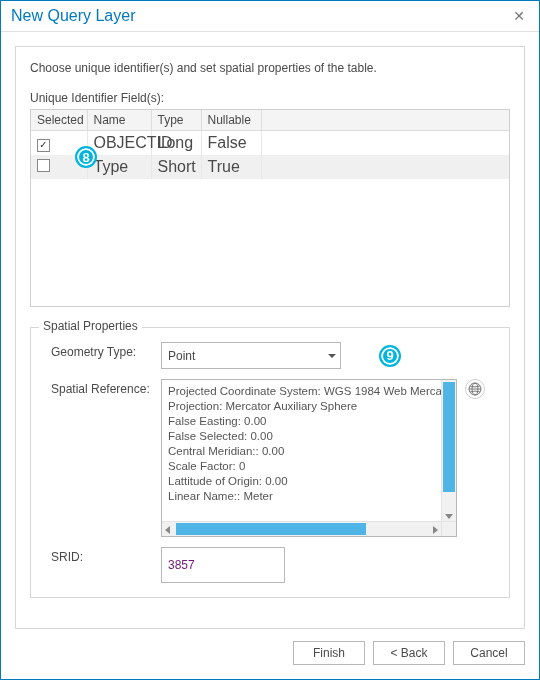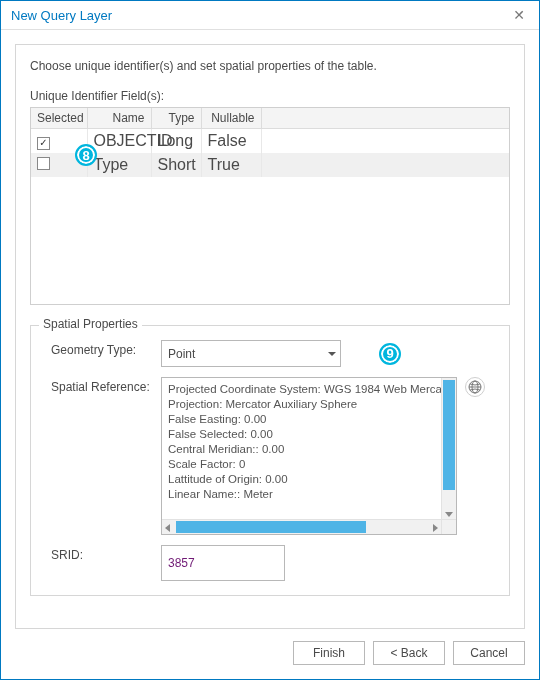--- a/index.html
+++ b/index.html
@@ -20,21 +20,21 @@
   }
   .titlebar {
     display: flex;
     align-items: center;
     justify-content: space-between;
     padding: 6px 10px 6px 10px;
     border-bottom: 1px solid #e0e0e0;
   }
   .titlebar .title {
     color: #0079c1;
-    font-size: 13px;
+    font-size: 16px;
   }
   .titlebar .close {
     color: #777;
     font-size: 14px;
     cursor: pointer;
     padding: 0 4px;
   }
   .content {
     flex: 1;
     padding: 14px 14px 0 14px;
@@ -59,21 +59,21 @@
     height: 198px;
     overflow: hidden;
     position: relative;
   }
   table.id-table {
     width: 100%;
     border-collapse: collapse;
     table-layout: fixed;
   }
   table.id-table th {
-    text-align: right;
+    text-align: left;
     font-weight: normal;
     background: #f4f4f4;
     border-right: 1px solid #dcdcdc;
     border-bottom: 1px solid #dcdcdc;
     padding: 3px 6px;
     color: #4a4a4a;
     font-size: 12px;
   }
   table.id-table th:last-child, table.id-table td:last-child { border-right: none; }
   table.id-table td {

